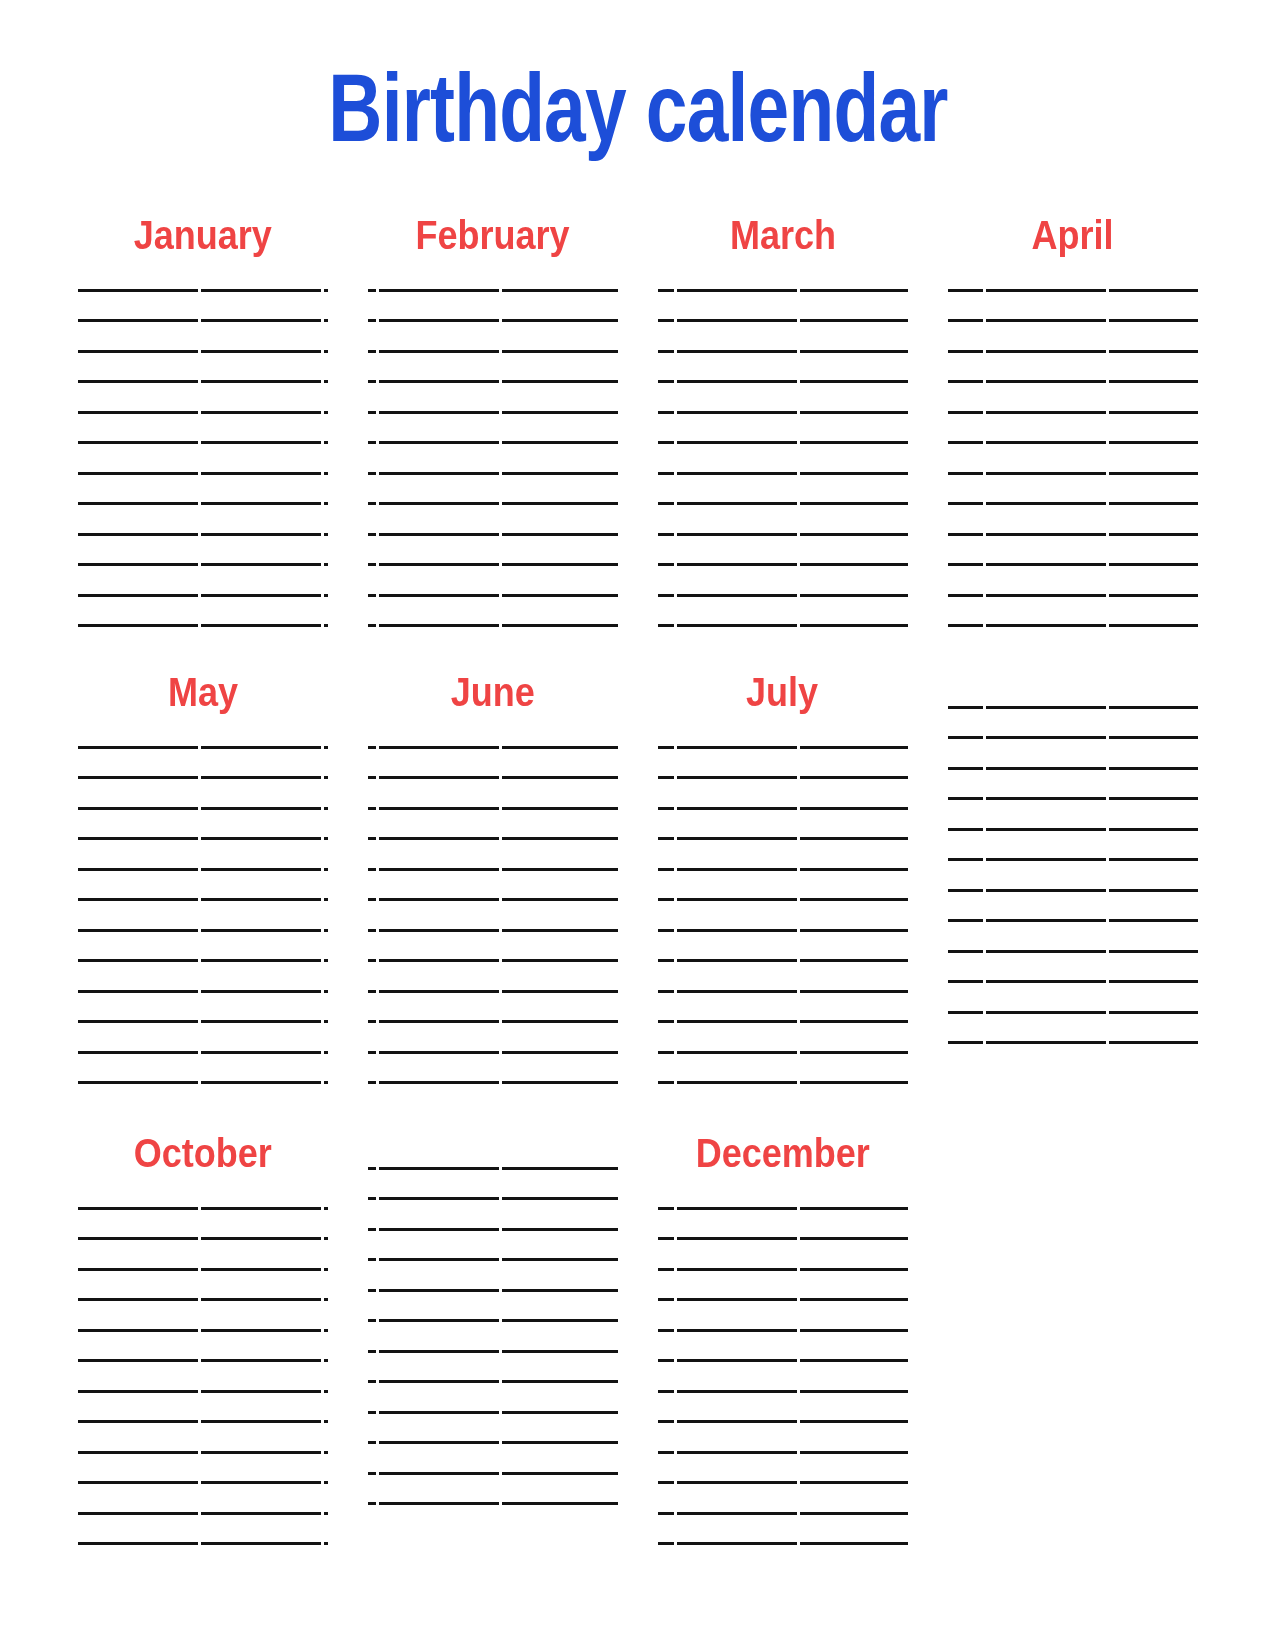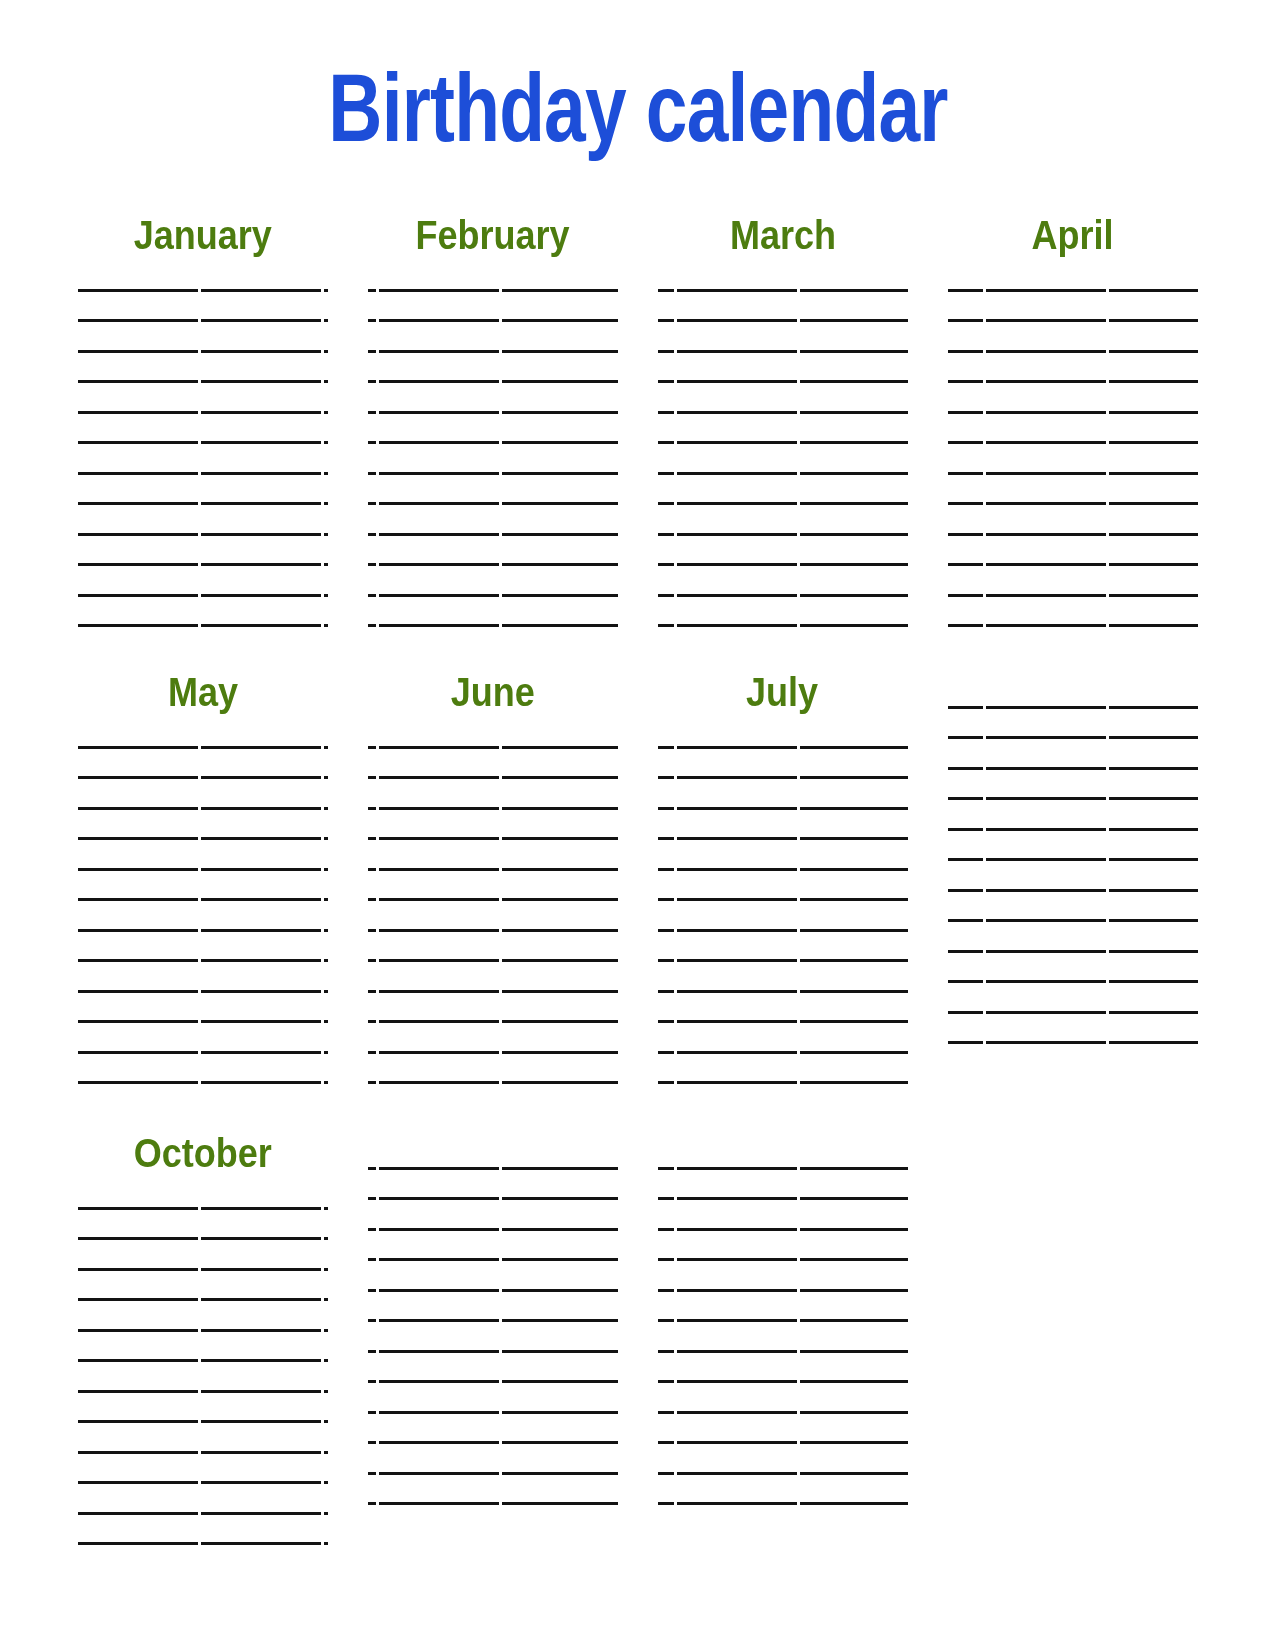--- a/index.html
+++ b/index.html
@@ -50,21 +50,21 @@
   }
   .month {
     width: 250px;
   }
   .month h2 {
     margin: 0;
     font-size: 40px;
     line-height: 1;
     font-weight: bold;
     text-align: center;
-    color: #4d7c0f;
+    color: #ef4444;
     white-space: nowrap;
   }
   .month h2 > span {
     display: inline-block;
     transform: scaleX(0.9);
     transform-origin: center;
   }
   .lines {
     margin-top: 6px;
   }
@@ -251,20 +251,21 @@
         <div class="line"></div>
         <div class="line"></div>
         <div class="line"></div>
         <div class="line"></div>
         <div class="line"></div>
         <div class="line"></div>
         <div class="line"></div>
       </div>
     </section>
     <section class="month">
+      <h2><span>December</span></h2>
       <div class="lines">
         <div class="line"></div>
         <div class="line"></div>
         <div class="line"></div>
         <div class="line"></div>
         <div class="line"></div>
         <div class="line"></div>
         <div class="line"></div>
         <div class="line"></div>
         <div class="line"></div>

